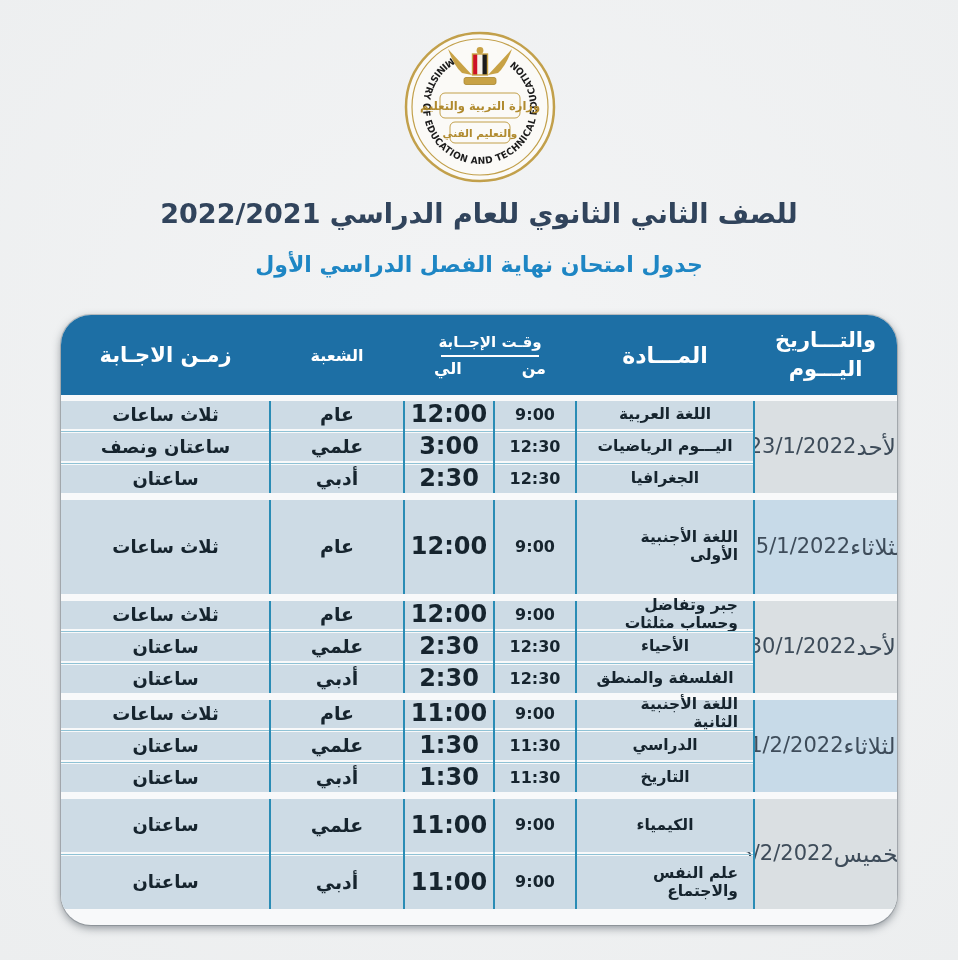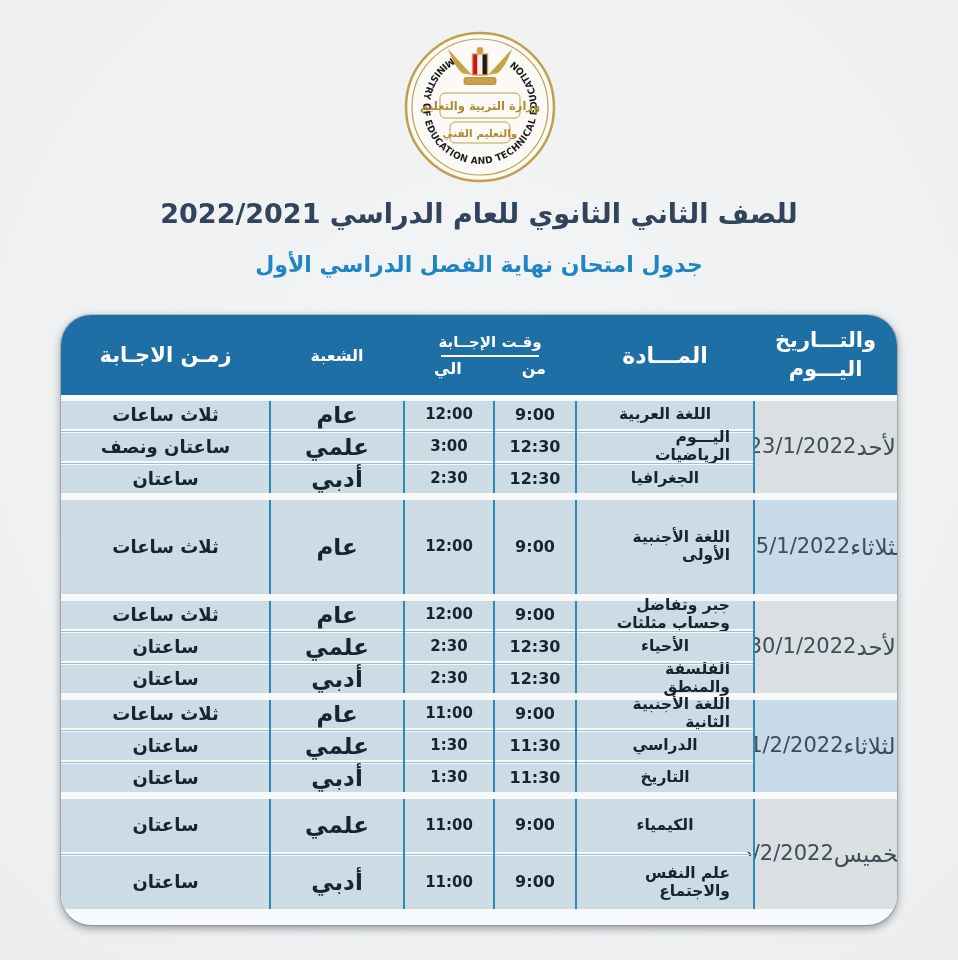--- a/index.html
+++ b/index.html
@@ -46,24 +46,24 @@
   .h-dur{grid-column:6;font-size:21px}
 
   .group{position:relative;row-gap:4px;margin-bottom:7px}
   .group:last-child{margin-bottom:16px}
   .g1,.g3,.g4{grid-template-rows:repeat(3,28px)}
   .g2{grid-template-rows:94px}
   .g5{grid-template-rows:repeat(2,53px)}
 
   .cell{background:var(--cell-bg);display:flex;align-items:center;justify-content:center;
     font-weight:bold;color:var(--cell-text);text-align:right;line-height:1.15}
-  .c-subj{grid-column:2;font-size:15.5px;padding:0 24px}
+  .c-subj{grid-column:2;font-size:15.5px;padding:0 16px}
   .c-from{grid-column:3;font-size:16px}
-  .c-to{grid-column:4;font-size:15px}
-  .c-branch{grid-column:5;font-size:23px}
+  .c-to{grid-column:4;font-size:24px}
+  .c-branch{grid-column:5;font-size:19px}
   .c-dur{grid-column:6;font-size:18px}
 
   .day{grid-column:1;grid-row:1 / -1;display:flex;flex-direction:row;
     align-items:center;justify-content:center;color:var(--day-text);line-height:1.5}
   .g1 .day,.g3 .day,.g5 .day{background:var(--day-bg-odd)}
   .g2 .day,.g4 .day{background:var(--day-bg-even)}
   .day-name{font-size:23px}
   .day-date{font-size:21px}
 
   .vl{position:absolute;top:0;height:100%;width:2px;background:var(--divider);z-index:2}

